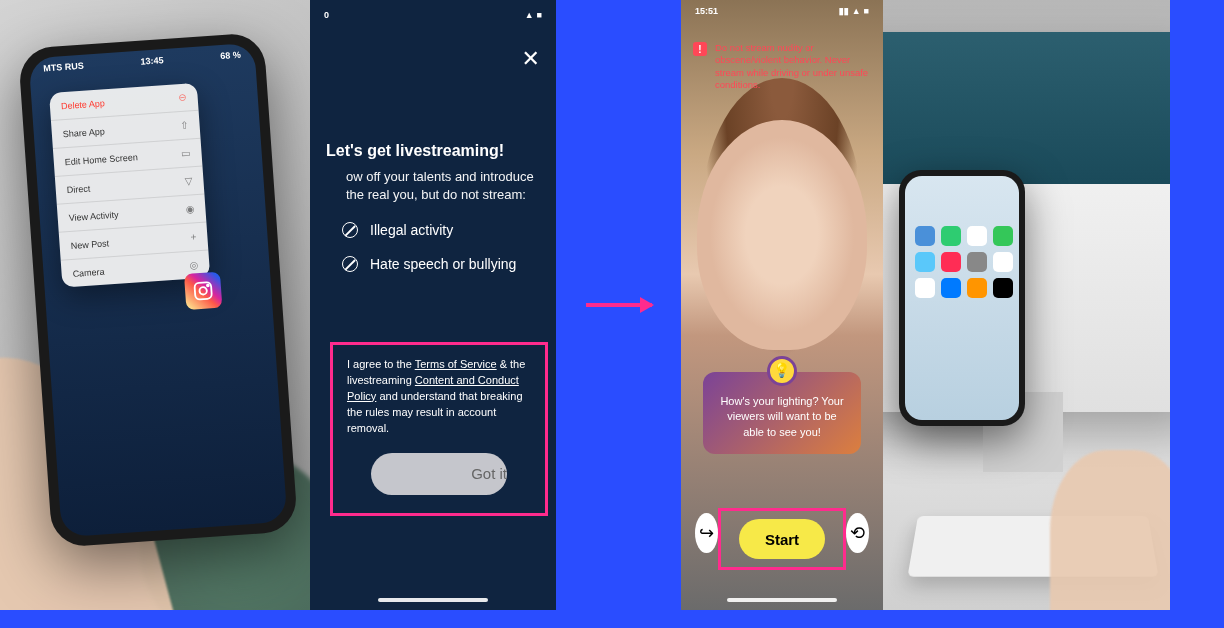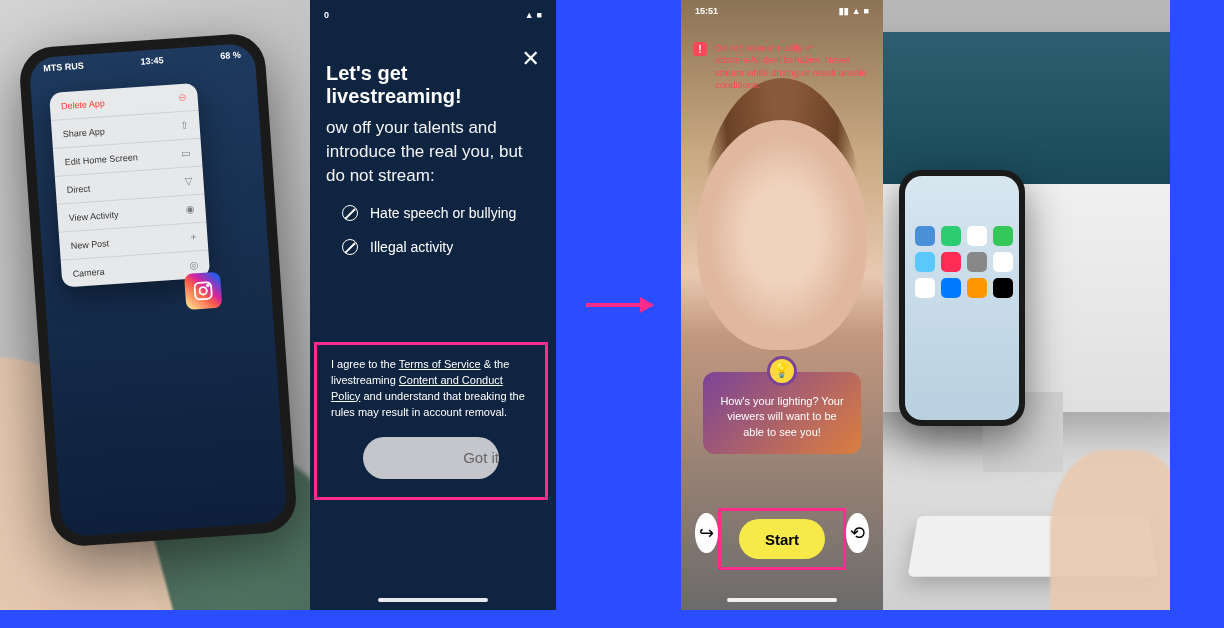--- a/index.html
+++ b/index.html
@@ -98,32 +98,32 @@
       width: 246px;
       height: 610px;
       background: #0f2440;
       color: #fff;
       position: relative;
       padding: 0;
     }
     .panel-2 .statusbar { padding-top: 10px; }
     .close-btn { position: absolute; top: 46px; right: 16px; font-size: 22px; color: #fff; font-weight: 300; cursor: pointer; }
     .p2-content { padding: 0 16px; }
-    .p2-title { font-size: 20px; font-weight: 600; margin-top: 36px; margin-bottom: 8px; }
-    .p2-sub { font-size: 17px; line-height: 1.4; margin-bottom: 18px; opacity: 0.95; }
+    .p2-title { font-size: 16px; font-weight: 600; margin-top: 116px; margin-bottom: 8px; }
+    .p2-sub { font-size: 13px; line-height: 1.4; margin-bottom: 18px; opacity: 0.95; margin-left: 20px; }
     .rules { padding-left: 16px; margin-bottom: 26px; }
     .rule { display: flex; align-items: center; gap: 12px; font-size: 14px; margin-bottom: 18px; }
     .rule-icon { width: 16px; height: 16px; border: 1.5px solid #fff; border-radius: 50%; display: flex; align-items: center; justify-content: center; font-size: 10px; }
     .rule-icon::after { content: ""; width: 14px; height: 1.5px; background: #fff; transform: rotate(-45deg); }
     .agree-box {
       border: 3px solid #ff2b8d;
       padding: 12px 14px 18px 14px;
       margin: 0 4px;
       position: absolute;
-      left: 0; right: 4px; top: 342px;
+      left: 16px; right: 4px; top: 342px;
     }
     .agree-text { font-size: 11px; line-height: 1.45; }
     .agree-text a { color: #fff; text-decoration: underline; }
     .gotit-btn {
       display: block;
       margin: 16px auto 0 auto;
       width: 136px;
       height: 42px;
       background: #c5c6cc;
       color: #666;
@@ -370,25 +370,25 @@
           <span>■</span>
         </span>
     </div>
     <div class="close-btn">✕</div>
     <div class="p2-content">
       <div class="p2-title">Let's get livestreaming!</div>
       <div class="p2-sub">ow off your talents and introduce the real you, but do not stream:</div>
       <div class="rules">
         <div class="rule">
             <span class="rule-icon"></span>
-            <span>Hate speech or bullying</span>
+            <span>Illegal activity</span>
           </div>
         <div class="rule">
             <span class="rule-icon"></span>
-            <span>Illegal activity</span>
+            <span>Hate speech or bullying</span>
           </div>
       </div>
     </div>
     <div class="agree-box">
       <div class="agree-text">
         <span>I agree to the </span><a href="#">Terms of Service</a><span> &amp; the livestreaming </span><a href="#">Content and Conduct Policy</a><span> and understand that breaking the rules may result in account removal.</span>
       </div>
       <div class="gotit-btn">Got it</div>
     </div>
     <div class="home-indicator"></div>
@@ -406,21 +406,21 @@
     <div class="statusbar" style="position:relative;">
       <span>15:51</span>
       <span class="right">
           <span>▮▮</span>
           <span>▲</span>
           <span>■</span>
         </span>
     </div>
     <div class="warning-banner">
       <div class="warning-icon">!</div>
-      <div>Do not stream nudity or obscene/violent behavior. Never stream while driving or result unsafe conditions.</div>
+      <div>Do not stream nudity or obscene/violent behavior. Never stream while driving or under unsafe conditions.</div>
     </div>
     <div class="tip-card">
       <div class="tip-bulb">💡</div>
       <span>How's your lighting? Your viewers will want to be able to see you!</span>
     </div>
     <div class="bottom-controls">
       <div class="circle-btn">
         <span>↪</span>
       </div>
       <div class="start-wrap">

